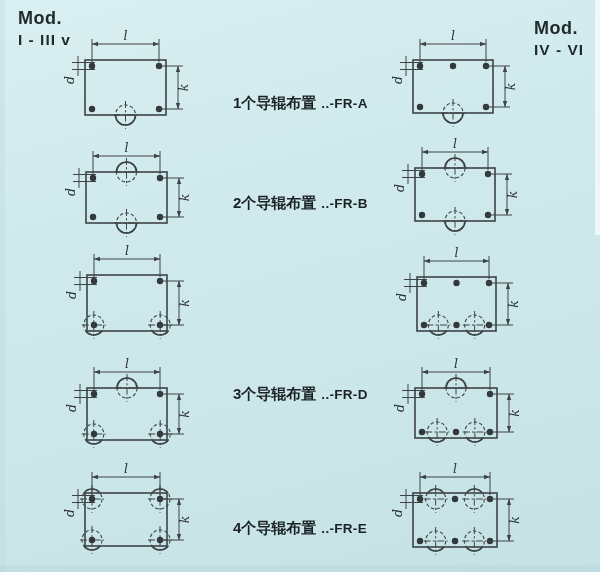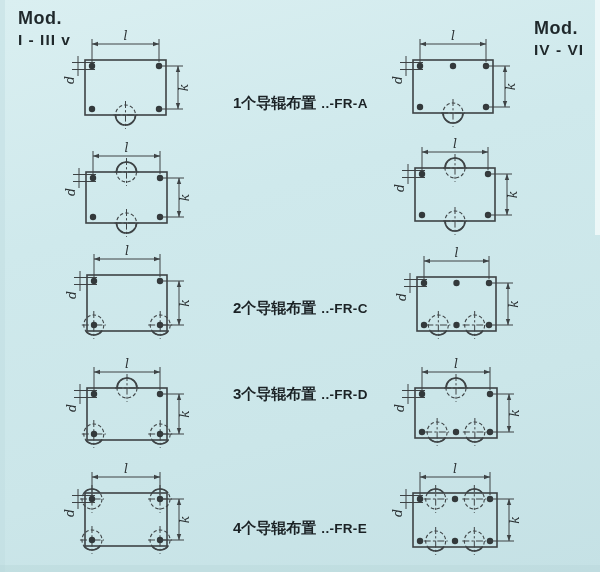--- a/index.html
+++ b/index.html
@@ -376,22 +376,22 @@
     <span class="range">I - III v</span>
   </div>
   <div class="title title-right">
     <span class="brand">Mod.</span>
     <span class="range">IV - VI</span>
   </div>
 
   <div class="row-label" style="top:93px">
     <span class="cn">1个导辊布置</span><span class="code">..-FR-A</span>
   </div>
-  <div class="row-label" style="top:298px">
-    <span class="cn">2个导辊布置</span><span class="code">..-FR-C</span>
+  <div class="row-label" style="top:193px">
+    <span class="cn">2个导辊布置</span><span class="code">..-FR-B</span>
   </div>
   <div class="row-label" style="top:384px">
     <span class="cn">3个导辊布置</span><span class="code">..-FR-D</span>
   </div>
   <div class="row-label" style="top:518px">
     <span class="cn">4个导辊布置</span><span class="code">..-FR-E</span>
   </div>
 </div>
 
 </body></html>

